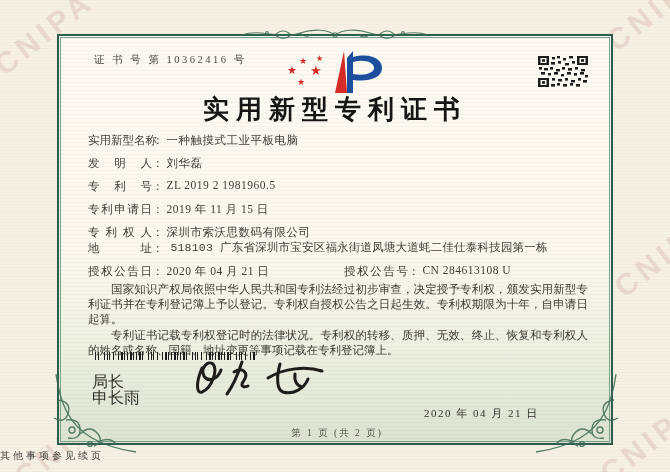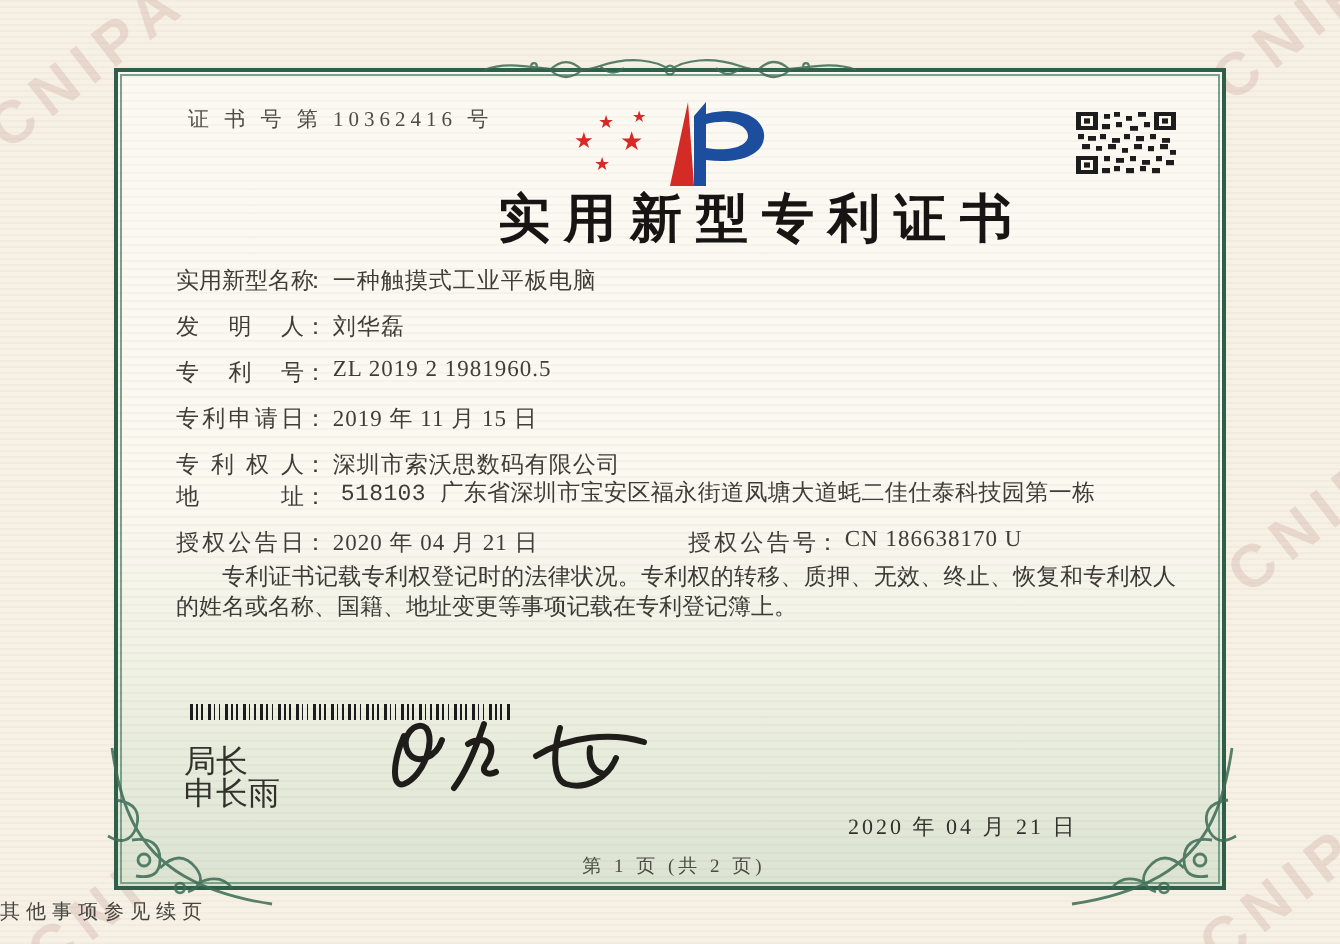--- a/index.html
+++ b/index.html
@@ -21,21 +21,21 @@
   
   .top-ornament{position:absolute;left:240px;top:24px;}
   .corner{position:absolute;}
   .corner.bl{left:46px;top:372px;}
   .corner.br{left:534px;top:372px;transform:scaleX(-1);}
   
   .cert-no{position:absolute;left:82px;top:53px;font-size:10.5px;letter-spacing:2.5px;color:#4d4b45;margin-left:12px;}
   .qr{position:absolute;left:537px;top:55px;width:52px;height:33px;}
   .logo{position:absolute;left:285px;top:48px;width:100px;height:47px;}
   .title{position:absolute;left:57px;top:92px;width:556px;text-align:center;
-         font-size:26px;font-weight:bold;letter-spacing:7px;color:#161513;white-space:nowrap;padding-left:46px;}
+         font-size:26px;font-weight:bold;letter-spacing:7px;color:#161513;white-space:nowrap;}
   
   .fields{position:absolute;left:88px;top:0;width:500px;font-size:11.5px;color:#403d38;}
   .frow{position:absolute;left:0;white-space:nowrap;}
   .f-label{display:inline-block;width:64px;text-align:justify;text-align-last:justify;
            vertical-align:top;letter-spacing:0;}
   .f-colon{display:inline-block;vertical-align:top;}
   .f-value{display:inline-block;vertical-align:top;letter-spacing:0.5px;}
   .f-value.wrap{white-space:normal;width:420px;line-height:13.5px;letter-spacing:0.2px;}
   .frow.two .second{position:absolute;left:256px;top:0;white-space:nowrap;}
   
@@ -192,26 +192,27 @@
       <span class="f-label">地址</span><span class="f-colon">：</span>
       <span class="f-value wrap">518103 广东省深圳市宝安区福永街道凤塘大道蚝二佳仕泰科技园第一栋</span>
     </div>
     <div class="frow two" style="top:264px;">
       <span>
         <span class="f-label">授权公告日</span><span class="f-colon">：</span>
         <span class="f-value">2020 年 04 月 21 日</span>
       </span>
       <span class="second">
         <span class="f-label">授权公告号</span><span class="f-colon">：</span>
-        <span class="f-value">CN 186638170 U</span>
+        <span class="f-value">CN 284613108 U</span>
       </span>
     </div>
   </div>
 
   <div class="paras">
+    <p>国家知识产权局依照中华人民共和国专利法经过初步审查，决定授予专利权，颁发实用新型专利证书并在专利登记簿上予以登记。专利权自授权公告之日起生效。专利权期限为十年，自申请日起算。</p>
     <p>专利证书记载专利权登记时的法律状况。专利权的转移、质押、无效、终止、恢复和专利权人的姓名或名称、国籍、地址变更等事项记载在专利登记簿上。</p>
   </div>
 
   <div class="barcode"></div>
 
   <div class="signer">
     <div>局长</div>
     <div>申长雨</div>
   </div>
 

